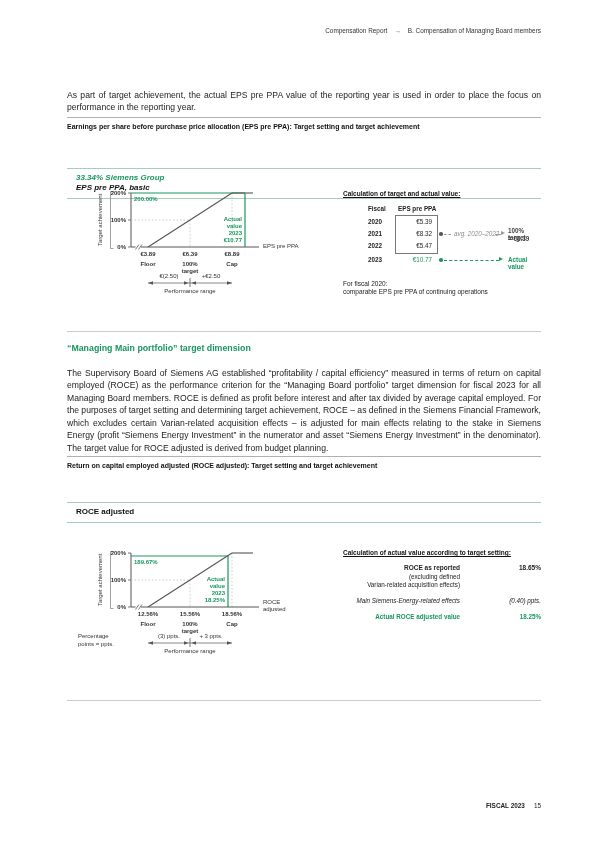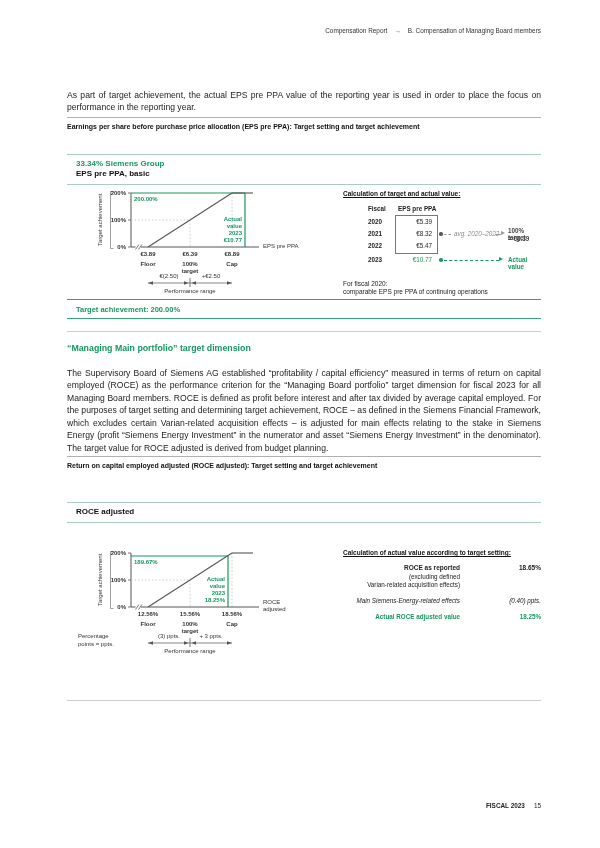--- a/index.html
+++ b/index.html
@@ -61,21 +61,21 @@
 <div class="page">
 
   <div class="abs hdr">
     <span>Compensation Report</span><span class="arrow">→</span><span>B. Compensation of Managing Board members</span>
   </div>
 
   <p class="abs intro">As part of target achievement, the actual EPS pre PPA value of the reporting year is used in order to place the focus on performance in the reporting year.</p>
 
   <div class="abs cap" style="top:117px;">Earnings per share before purchase price allocation (EPS pre PPA): Target setting and target achievement</div>
 
-  <div class="abs blockhead" style="top:154px;">
+  <div class="abs blockhead" style="top:168px;font-style:italic;">
     <div class="w">33.34% Siemens Group</div>
     <div class="t">EPS pre PPA, basic</div>
   </div>
 
   <div class="abs chart" style="top:188px;">
     <svg width="300" height="114" viewBox="0 0 300 114">
       <path d="M17.5,3.5 H14.5 V60.5 H17.5" fill="none" stroke="#888" stroke-width="0.8"></path>
       <line x1="35" y1="5" x2="35" y2="59" stroke="#555" stroke-width="1"></line>
       <line x1="32" y1="5" x2="35" y2="5" stroke="#555" stroke-width="0.8"></line>
       <line x1="32" y1="32" x2="35" y2="32" stroke="#555" stroke-width="0.8"></line>
@@ -143,21 +143,20 @@
     <span class="cell" style="left:165px;top:45px;font-weight:bold;color:#444;">= €6.39</span>
 
     <div class="dot gr" style="left:96px;top:68px;"></div>
     <div class="dash gr" style="left:101px;top:69.5px;width:55px;"></div>
     <div class="tri gr" style="left:156px;top:67.2px;"></div>
     <span class="cell" style="left:165px;top:66px;font-weight:bold;color:#18975f;">Actual value</span>
     <div class="fn" style="top:90px;">For fiscal 2020:</div>
     <div class="fn" style="top:98px;">comparable EPS pre PPA of continuing operations</div>
   </div>
 
-  <div class="abs ach" style="top:299px;">Target achievement: 200.00%</div>
   <div class="abs sep" style="top:331px;"></div>
 
   <div class="abs h2">“Managing Main portfolio” target dimension</div>
   <p class="abs body2">The Supervisory Board of Siemens AG established “profitability / capital efficiency” measured in terms of return on capital employed (ROCE) as the performance criterion for the “Managing Board portfolio” target dimension for fiscal 2023 for all Managing Board members. ROCE is defined as profit before interest and after tax divided by average capital employed. For the purposes of target setting and determining target achievement, ROCE – as defined in the Siemens Financial Framework, which excludes certain Varian-related acquisition effects – is adjusted for main effects relating to the stake in Siemens Energy (profit “Siemens Energy Investment” in the numerator and asset “Siemens Energy Investment” in the denominator). The target value for ROCE adjusted is derived from budget planning.</p>
 
   <div class="abs cap" style="top:456px;">Return on capital employed adjusted (ROCE adjusted): Target setting and target achievement</div>
 
   <div class="abs blockhead" style="top:502px;">
     <div class="t">ROCE adjusted</div>
   </div>

